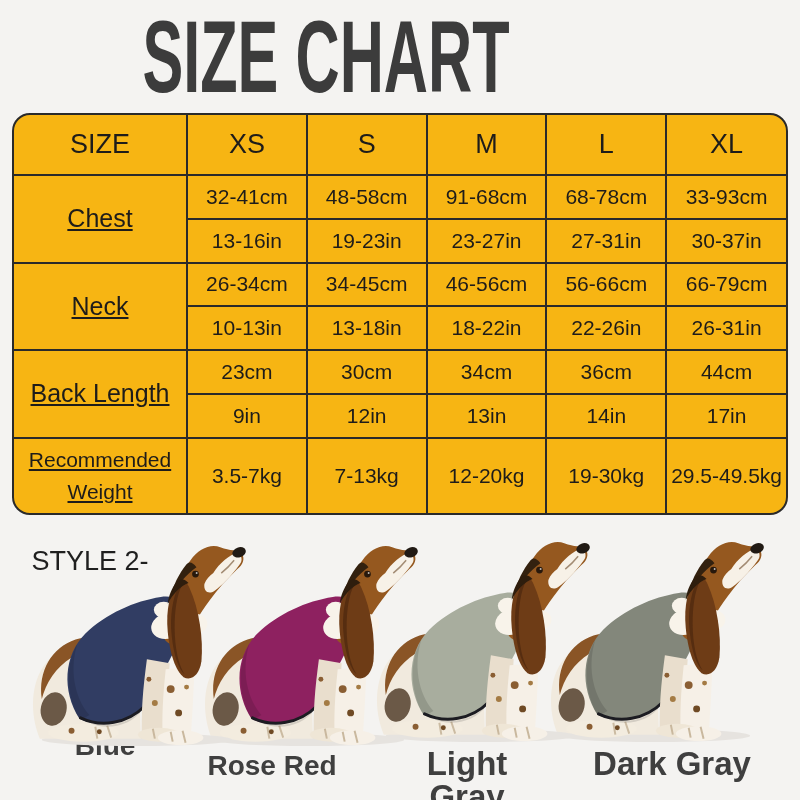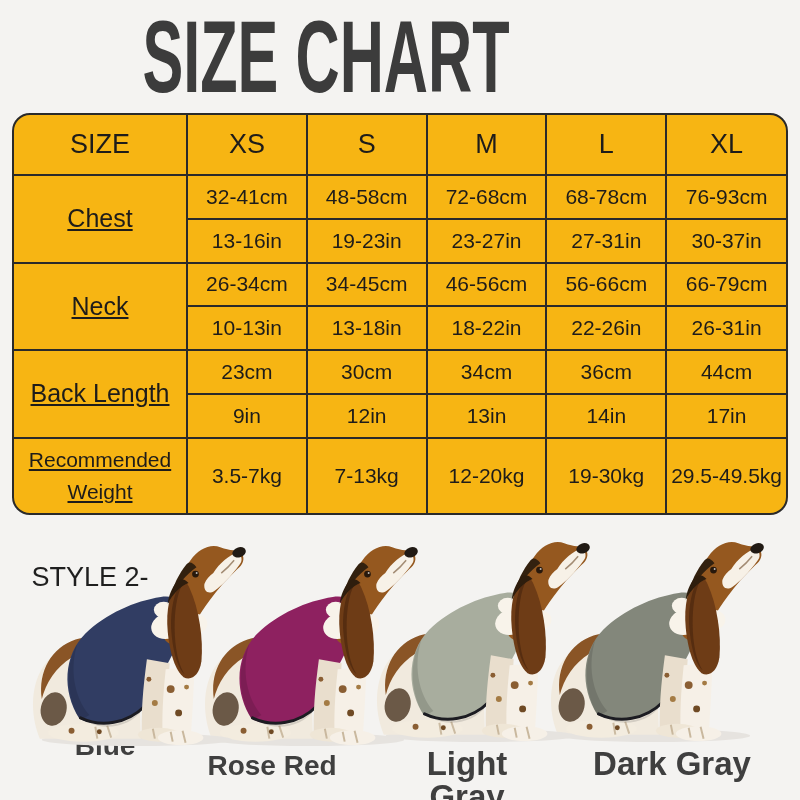--- a/index.html
+++ b/index.html
@@ -34,21 +34,21 @@
   th.hdr{font-size:27px;}
   td.row-label{font-size:25px;text-decoration:underline;}
   td.row-label.small{font-size:21px;line-height:1.5;}
   td.val{font-size:21px;border-radius:11px;}
   tr.r-header{height:59px}
   tr.r-half{height:43px}
   tr.r-weight{height:74px}
   
   .style-note{
     position:absolute;left:12px;top:545px;width:156px;text-align:center;
-    font-size:27px;color:#1f1f1f;line-height:1.24;margin-top:16px;
+    font-size:27px;color:#1f1f1f;line-height:1.24;
   }
   
   .dog{position:absolute;width:230px;height:211px;}
   .dog svg{width:100%;height:100%;display:block;}
   .dog-label{
     position:absolute;text-align:center;font-weight:700;color:#3f3f3f;
     font-size:28px;line-height:1;
   }
   .dog-label.big{font-size:33px;}
 </style>
@@ -75,23 +75,23 @@
       <th class="hdr">XS</th>
       <th class="hdr">S</th>
       <th class="hdr">M</th>
       <th class="hdr">L</th>
       <th class="hdr">XL</th>
     </tr>
     <tr class="r-half">
       <td class="row-label" rowspan="2">Chest</td>
       <td class="val">32-41cm</td>
       <td class="val">48-58cm</td>
-      <td class="val">72-68cm</td>
+      <td class="val">91-68cm</td>
       <td class="val">68-78cm</td>
-      <td class="val">76-93cm</td>
+      <td class="val">33-93cm</td>
     </tr>
     <tr class="r-half">
       <td class="val">13-16in</td>
       <td class="val">19-23in</td>
       <td class="val">23-27in</td>
       <td class="val">27-31in</td>
       <td class="val">30-37in</td>
     </tr>
     <tr class="r-half">
       <td class="row-label" rowspan="2">Neck</td>

